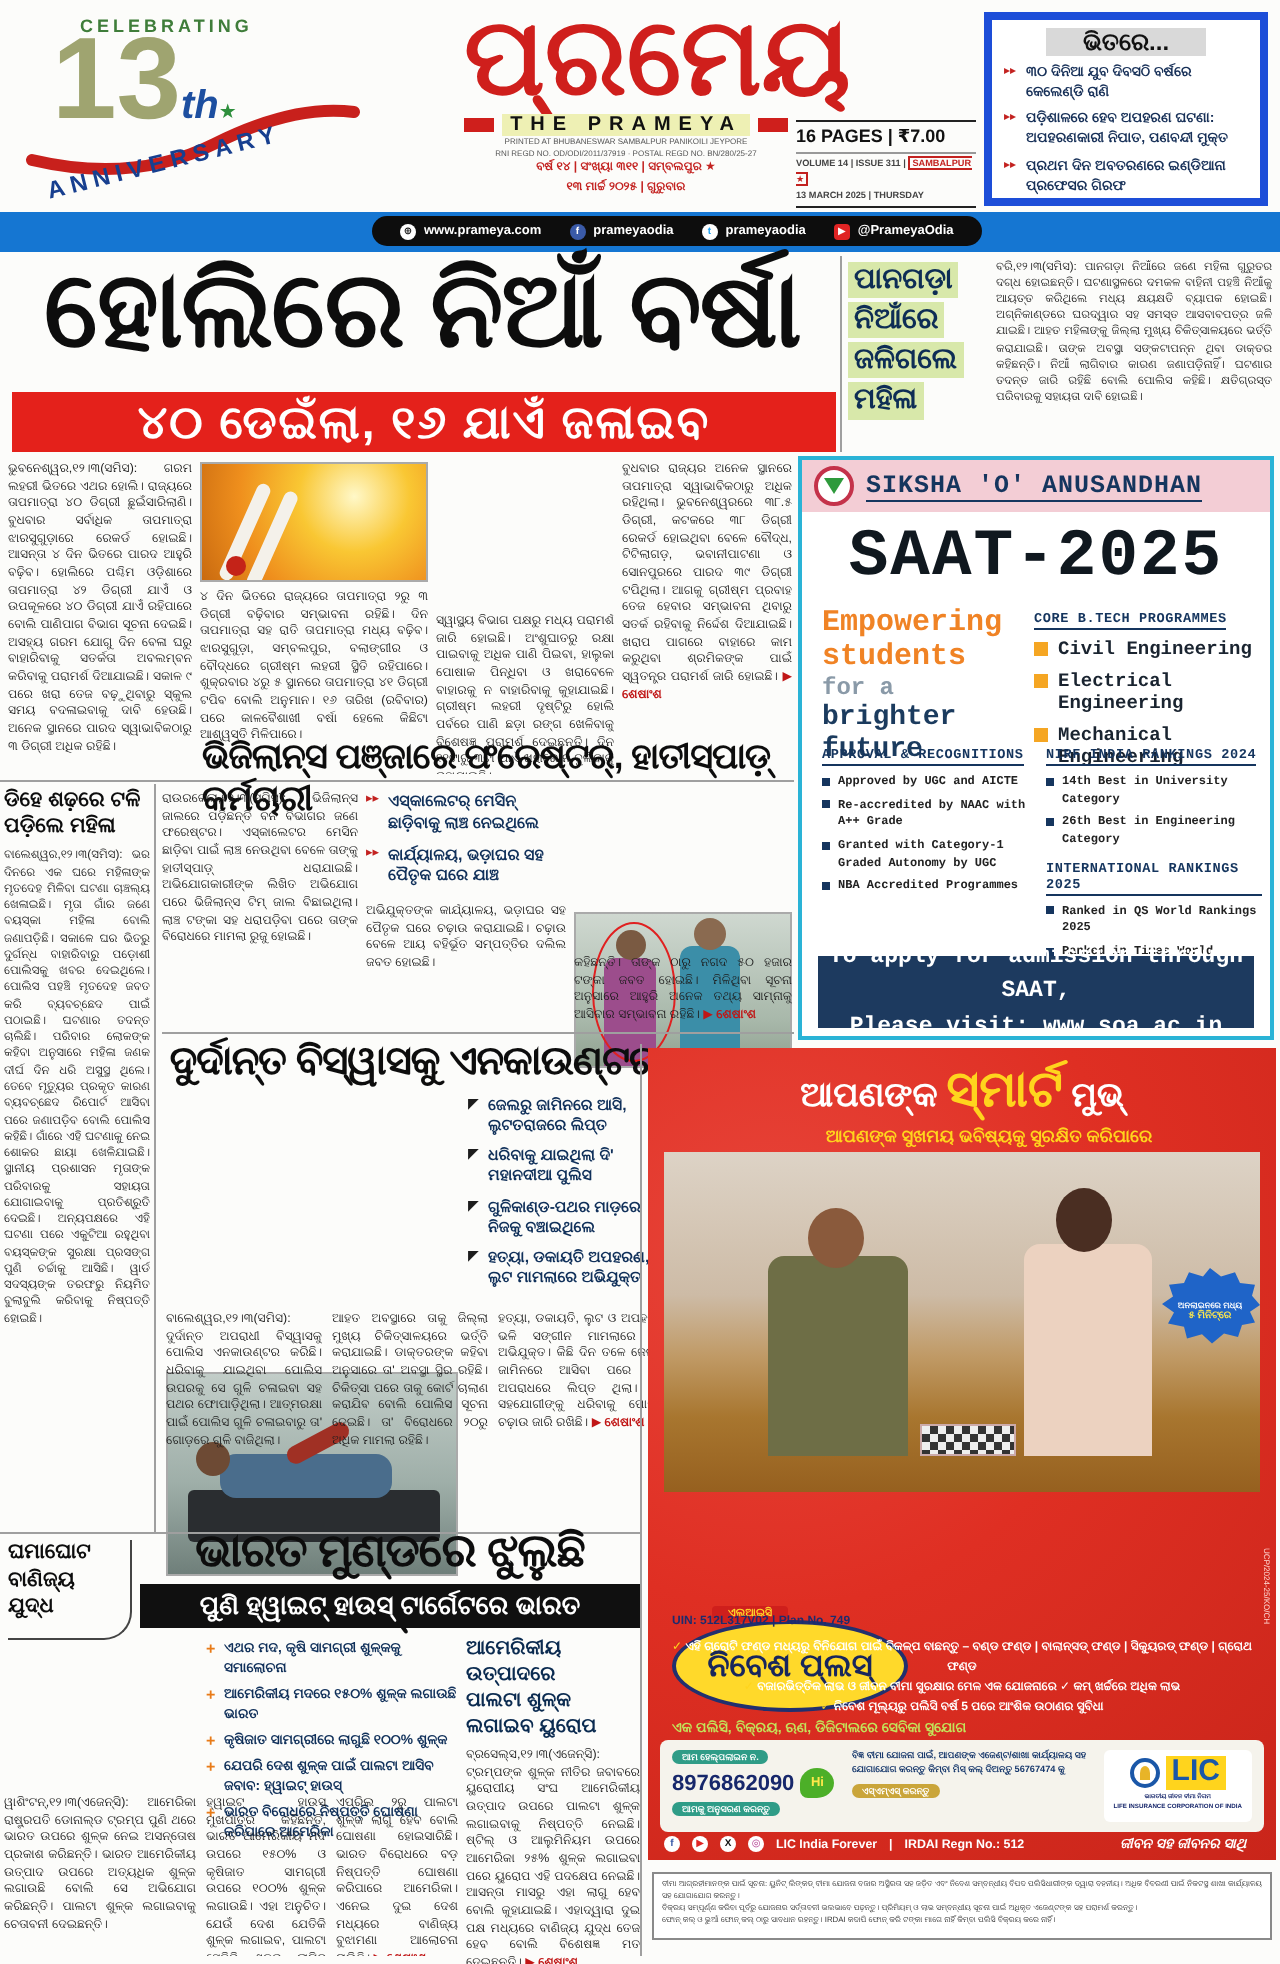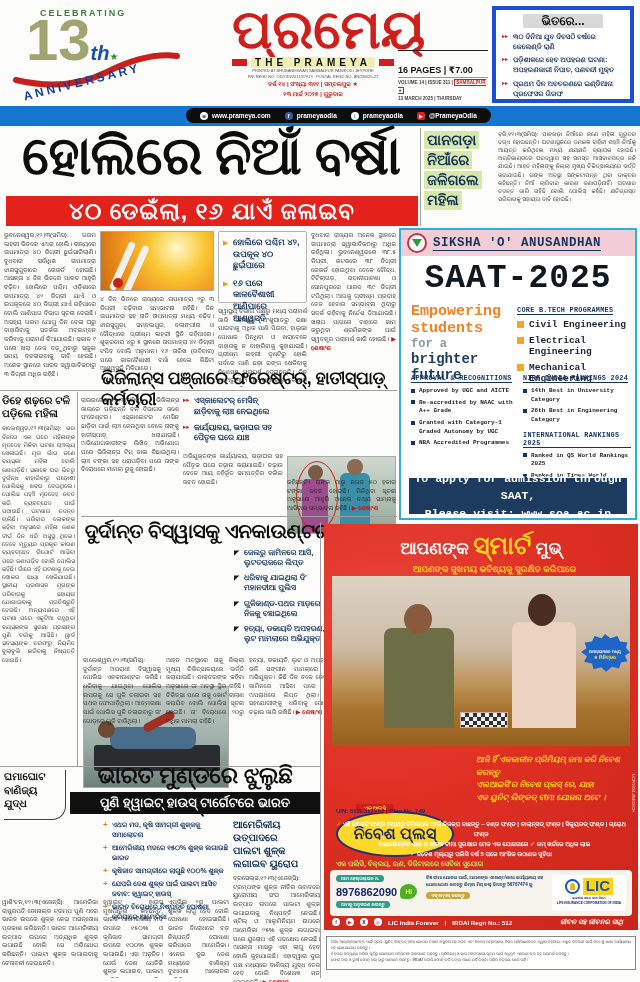--- a/index.html
+++ b/index.html
@@ -135,21 +135,21 @@
         <div class="logo-bar"></div>
         <div class="logo-eng">THE PRAMEYA</div>
         <div class="logo-bar"></div>
       </div>
       <div class="printline">PRINTED AT BHUBANESWAR SAMBALPUR PANIKOILI JEYPORE</div>
       <div class="printline">RNI REGD NO. OD/ODI/2011/37919 · POSTAL REGD NO. BN/280/25-27</div>
       <div class="odia-issue">ବର୍ଷ ୧୪ | ସଂଖ୍ୟା ୩୧୧ | ସମ୍ବଲପୁର ★</div>
       <div class="odia-issue">୧୩ ମାର୍ଚ୍ଚ ୨୦୨୫ | ଗୁରୁବାର</div>
     </div>
 
-    <div class="abs" style="left:398px;top:50px;width:90px;border-top:1px solid #222;border-bottom:1px solid #222;padding:14px 0;">
+    <div class="abs" style="left:398px;top:60px;width:90px;border-top:1px solid #222;border-bottom:1px solid #222;padding:2px 0;">
       <div class="info-big">16 PAGES | ₹7.00</div>
       <div style="border-top:0.5px solid #999;margin-top:2px;padding-top:1px;" class="info-small">
         <span>VOLUME 14 | ISSUE 311 |</span>
         <span class="red">SAMBALPUR ★</span>
       </div>
       <div class="info-small">13 MARCH 2025 | THURSDAY</div>
     </div>
 
     <div class="abs inside-box" style="left:492px;top:6px;width:142px;height:97px;">
       <div class="inside-title">ଭିତରେ...</div>
@@ -194,27 +194,20 @@
   </div>
   <div class="abs bodytxt" style="left:498px;top:130px;width:138px;height:96px;font-size:5.8px;">ବରି,୧୨।୩(ସମିସ): ପାନଗଡ଼ା ନିଆଁରେ ଜଣେ ମହିଳା ଗୁରୁତର ଦଗ୍ଧ ହୋଇଛନ୍ତି। ଘଟଣାସ୍ଥଳରେ ଦମକଳ ବାହିନୀ ପହଞ୍ଚି ନିଆଁକୁ ଆୟତ୍ତ କରିଥିଲେ ମଧ୍ୟ କ୍ଷୟକ୍ଷତି ବ୍ୟାପକ ହୋଇଛି। ଅଗ୍ନିକାଣ୍ଡରେ ଘରଦ୍ୱାର ସହ ସମସ୍ତ ଆସବାବପତ୍ର ଜଳି ଯାଇଛି। ଆହତ ମହିଳାଙ୍କୁ ଜିଲ୍ଲା ମୁଖ୍ୟ ଚିକିତ୍ସାଳୟରେ ଭର୍ତ୍ତି କରାଯାଇଛି। ତାଙ୍କ ଅବସ୍ଥା ସଙ୍କଟାପନ୍ନ ଥିବା ଡାକ୍ତର କହିଛନ୍ତି। ନିଆଁ ଲାଗିବାର କାରଣ ଜଣାପଡ଼ିନାହିଁ। ଘଟଣାର ତଦନ୍ତ ଜାରି ରହିଛି ବୋଲି ପୋଲିସ କହିଛି। କ୍ଷତିଗ୍ରସ୍ତ ପରିବାରକୁ ସହାୟତା ଦାବି ହୋଇଛି।</div>
 
   <div class="abs bodytxt" style="left:4px;top:231px;width:92px;height:156px;">ଭୁବନେଶ୍ୱର,୧୨।୩(ସମିସ): ଗରମ ଲହରୀ ଭିତରେ ଏଥର ହୋଲି। ରାଜ୍ୟରେ ତାପମାତ୍ରା ୪୦ ଡିଗ୍ରୀ ଛୁଇଁସାରିଲାଣି। ବୁଧବାର ସର୍ବାଧିକ ତାପମାତ୍ରା ଝାରସୁଗୁଡ଼ାରେ ରେକର୍ଡ ହୋଇଛି। ଆସନ୍ତା ୪ ଦିନ ଭିତରେ ପାରଦ ଆହୁରି ବଢ଼ିବ। ହୋଲିରେ ପଶ୍ଚିମ ଓଡ଼ିଶାରେ ତାପମାତ୍ରା ୪୨ ଡିଗ୍ରୀ ଯାଏଁ ଓ ଉପକୂଳରେ ୪୦ ଡିଗ୍ରୀ ଯାଏଁ ରହିପାରେ ବୋଲି ପାଣିପାଗ ବିଭାଗ ସୂଚନା ଦେଇଛି। ଅସହ୍ୟ ଗରମ ଯୋଗୁ ଦିନ ବେଳା ଘରୁ ବାହାରିବାକୁ ସତର୍କତା ଅବଲମ୍ବନ କରିବାକୁ ପରାମର୍ଶ ଦିଆଯାଇଛି। ସକାଳ ୯ ପରେ ଖରା ତେଜ ବଢ଼ୁଥିବାରୁ ସ୍କୁଲ ସମୟ ବଦଳାଇବାକୁ ଦାବି ହେଉଛି। ଅନେକ ସ୍ଥାନରେ ପାରଦ ସ୍ୱାଭାବିକଠାରୁ ୩ ଡିଗ୍ରୀ ଅଧିକ ରହିଛି।</div>
 
   <div class="abs photo" style="left:100px;top:231px;width:114px;height:60px;background:radial-gradient(circle at 68% 28%,#fff8c8 0%,#f9c733 32%,#ef8f1d 66%,#c96a10 100%);">
     <div class="abs" style="left:18px;top:8px;width:7px;height:52px;background:#f4f1ea;border-radius:4px;transform:rotate(24deg);box-shadow:14px -2px 0 #f4f1ea;"></div>
     <div class="abs" style="left:12px;top:46px;width:10px;height:10px;background:#c42318;border-radius:50%;"></div>
   </div>
 
-  <div class="abs hl-box" style="left:218px;top:231px;width:89px;height:72px;">
-    <div>
-
-    <div class="hl-item">ହୋଲିରେ ପଶ୍ଚିମ ୪୨, ଉପକୂଳ ୪୦ ଛୁଇଁପାରେ</div>
-        <div class="hl-item">୧୬ ପରେ କାଳବୈଶାଖୀ ଆଣିପାରେ ଆଶ୍ୱସ୍ତି</div>
-      </div>
-  </div>
 
   <div class="abs bodytxt" style="left:100px;top:295px;width:114px;height:92px;">୪ ଦିନ ଭିତରେ ରାଜ୍ୟରେ ତାପମାତ୍ରା ୨ରୁ ୩ ଡିଗ୍ରୀ ବଢ଼ିବାର ସମ୍ଭାବନା ରହିଛି। ଦିନ ତାପମାତ୍ରା ସହ ରାତି ତାପମାତ୍ରା ମଧ୍ୟ ବଢ଼ିବ। ଝାରସୁଗୁଡ଼ା, ସମ୍ବଲପୁର, ବଲାଙ୍ଗୀର ଓ ବୌଦ୍ଧରେ ଗ୍ରୀଷ୍ମ ଲହରୀ ସ୍ଥିତି ରହିପାରେ। ଶୁକ୍ରବାର ୪ରୁ ୫ ସ୍ଥାନରେ ତାପମାତ୍ରା ୪୧ ଡିଗ୍ରୀ ଟପିବ ବୋଲି ଅନୁମାନ। ୧୬ ତାରିଖ (ରବିବାର) ପରେ କାଳବୈଶାଖୀ ବର୍ଷା ହେଲେ କିଛିଟା ଆଶ୍ୱସ୍ତି ମିଳିପାରେ।</div>
   <div class="abs bodytxt" style="left:218px;top:307px;width:89px;height:80px;">ସ୍ୱାସ୍ଥ୍ୟ ବିଭାଗ ପକ୍ଷରୁ ମଧ୍ୟ ପରାମର୍ଶ ଜାରି ହୋଇଛି। ଅଂଶୁଘାତରୁ ରକ୍ଷା ପାଇବାକୁ ଅଧିକ ପାଣି ପିଇବା, ହାଲୁକା ପୋଷାକ ପିନ୍ଧିବା ଓ ଖରାବେଳେ ବାହାରକୁ ନ ବାହାରିବାକୁ କୁହାଯାଇଛି। ଗ୍ରୀଷ୍ମ ଲହରୀ ଦୃଷ୍ଟିରୁ ହୋଲି ପର୍ବରେ ପାଣି ଛଡ଼ା ରଙ୍ଗ ଖେଳିବାକୁ ବିଶେଷଜ୍ଞ ପରାମର୍ଶ ଦେଇଛନ୍ତି। ଦିନ ୧୧ଟାରୁ ୩ଟା ଯାଏଁ ଖରାରେ ନ ବୁଲିବାକୁ କୁହାଯାଇଛି।</div>
   <div class="abs bodytxt" style="left:311px;top:231px;width:85px;height:156px;"><span>ବୁଧବାର ରାଜ୍ୟର ଅନେକ ସ୍ଥାନରେ ତାପମାତ୍ରା ସ୍ୱାଭାବିକଠାରୁ ଅଧିକ ରହିଥିଲା। ଭୁବନେଶ୍ୱରରେ ୩୮.୫ ଡିଗ୍ରୀ, କଟକରେ ୩୮ ଡିଗ୍ରୀ ରେକର୍ଡ ହୋଇଥିବା ବେଳେ ବୌଦ୍ଧ, ଟିଟିଲାଗଡ଼, ଭବାନୀପାଟଣା ଓ ସୋନପୁରରେ ପାରଦ ୩୯ ଡିଗ୍ରୀ ଟପିଥିଲା। ଆଗକୁ ଗ୍ରୀଷ୍ମ ପ୍ରବାହ ତେଜ ହେବାର ସମ୍ଭାବନା ଥିବାରୁ ସତର୍କ ରହିବାକୁ ନିର୍ଦ୍ଦେଶ ଦିଆଯାଇଛି। ଖରାପ ପାଗରେ ବାହାରେ କାମ କରୁଥିବା ଶ୍ରମିକଙ୍କ ପାଇଁ ସ୍ୱତନ୍ତ୍ର ପରାମର୍ଶ ଜାରି ହୋଇଛି।</span> <span class="more">▶ ଶେଷାଂଶ</span></div>
 
   <div class="rule-h" style="left:0;top:390px;width:397px;"></div>
   <div class="rule-v" style="left:77px;top:392px;height:374px;"></div>
   <div class="rule-v" style="left:420px;top:128px;height:98px;"></div>
 
   <div class="abs" style="left:2px;top:394px;width:73px;">
@@ -361,25 +354,20 @@
         <div style="font-size:4.2px;color:#fff;">ଅନଲାଇନରେ ମଧ୍ୟ</div>
         <div style="font-size:5px;color:#ffe84a;">୫ ମିନିଟ୍‌ରେ</div>
       </div>
     </div>
 
     <div class="abs nivesh-oval" style="left:12px;top:232px;width:118px;height:46px;">
       <div class="nivesh-ribbon">ଏଲଆଇସି</div>
       <span>ନିବେଶ ପ୍ଲସ୍</span>
     </div>
     <div class="abs lic-uin" style="left:12px;top:284px;width:150px;">UIN: 512L317V02    |    Plan No. 749</div>
-    <div class="abs lic-pitch" style="left:152px;top:230px;width:156px;">
-      <div>ଆଜି ହିଁ ଏକକାଳୀନ ପ୍ରିମିୟମ୍ ଜମା କରି ନିବେଶ କରନ୍ତୁ</div>
-      <div>ଏଲଆଇସି'ର ନିବେଶ ପ୍ଲସ୍ ରେ, ଯାହା</div>
-      <div>ଏକ ୟୁନିଟ୍ ଲିଙ୍କଡ୍ ବୀମା ଯୋଜନା ଅଟେ ।</div>
-    </div>
 
     <div class="abs lic-feat" style="left:12px;top:296px;width:290px;">
       <div><span class="chk">✓ </span><span>ଏହି ଚାରୋଟି ଫଣ୍ଡ ମଧ୍ୟରୁ ବିନିଯୋଗ ପାଇଁ ବିକଳ୍ପ ବାଛନ୍ତୁ – ବଣ୍ଡ ଫଣ୍ଡ | ବାଲାନ୍ସଡ୍ ଫଣ୍ଡ | ସିକ୍ୟୁରଡ୍ ଫଣ୍ଡ | ଗ୍ରୋଥ ଫଣ୍ଡ</span></div>
       <div><span class="chk">✓ </span><span>ବଜାରଭିତ୍ତିକ ଲାଭ ଓ ଜୀବନ ବୀମା ସୁରକ୍ଷାର ମେଳ ଏକ ଯୋଜନାରେ    ✓ କମ୍ ଖର୍ଚ୍ଚରେ ଅଧିକ ଲାଭ</span></div>
       <div><span class="chk">✓ </span><span>ନିବେଶ ମୂଲ୍ୟରୁ ପଲିସି ବର୍ଷ 5 ପରେ ଆଂଶିକ ଉଠାଣର ସୁବିଧା</span></div>
     </div>
 
     <div class="abs lic-green" style="left:12px;top:336px;width:220px;">ଏକ ପଲିସି, ବିକ୍ରୟ, ଋଣ, ଡିଜିଟାଲରେ ସେବିକା ସୁଯୋଗ</div>
 
     <div class="abs lic-strip" style="left:6px;top:346px;width:302px;height:46px;">

